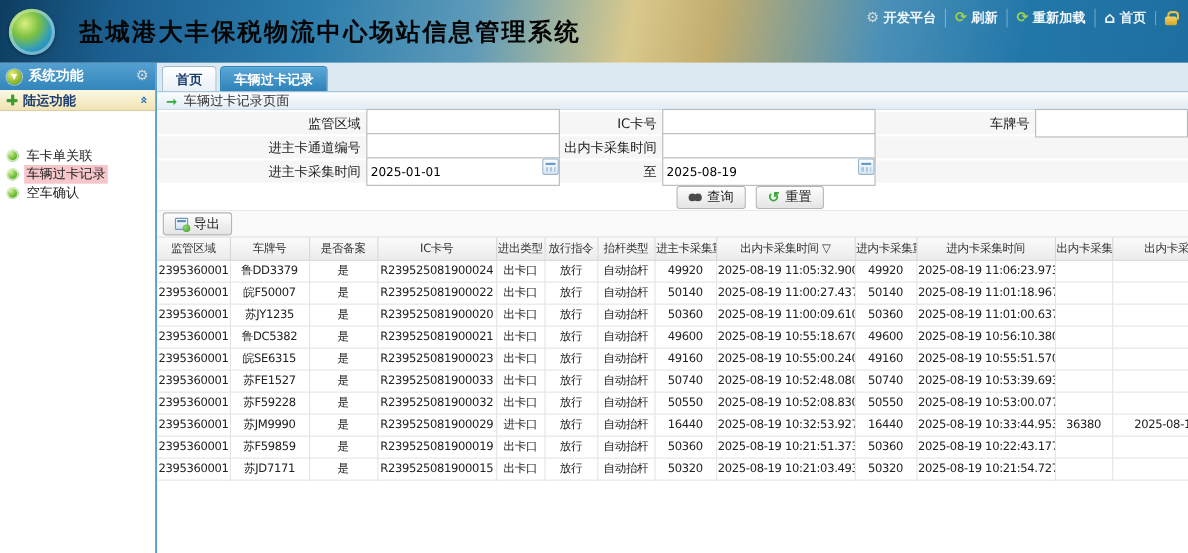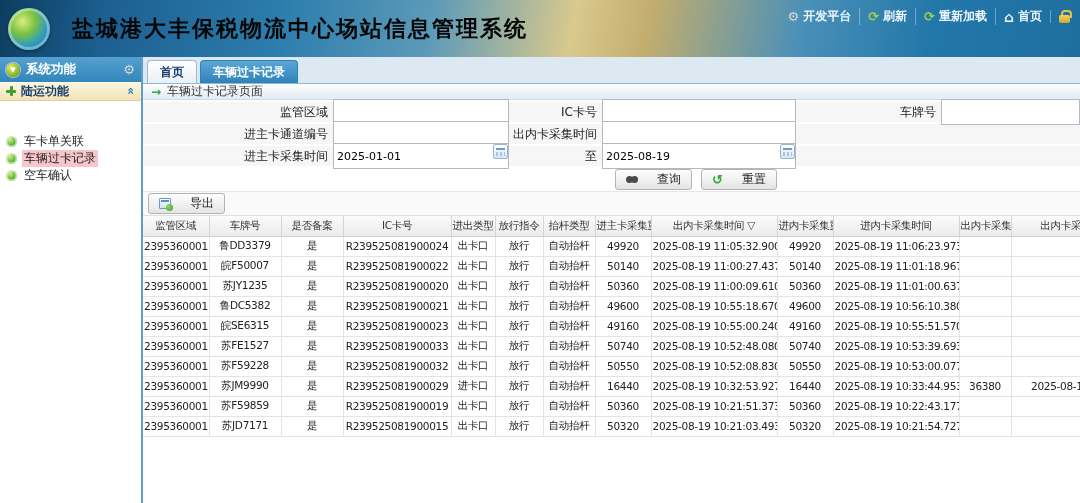--- a/index.html
+++ b/index.html
@@ -82,21 +82,21 @@
   .finput.with-cal input { padding-right:19px; }
   .icon-cal { position:absolute; right:1px; top:1px; width:15px; height:15px; cursor:pointer;
     background:linear-gradient(#fefefe,#d7e6f3); border:1px solid #9ab4c9; border-radius:2px; }
   .icon-cal::before { content:''; position:absolute; left:2px; right:2px; top:3px; height:2px; background:#6a9cc8; }
   .icon-cal::after { content:''; position:absolute; left:2px; right:2px; top:7px; bottom:2px;
     background:repeating-linear-gradient(90deg,#aac6de 0 2px,transparent 2px 4px); }
 
   
   .action-row { height:24px; flex:none; display:flex; align-items:center; gap:9px; padding-left:472px;
     border-bottom:1px solid #e6e6e6; }
-  .btn { display:flex; align-items:center; gap:19px; height:21px; padding:0 10px; cursor:pointer;
+  .btn { display:flex; align-items:center; gap:5px; height:21px; padding:0 10px; cursor:pointer;
     border:1px solid #b4b4b4; border-radius:3px; background:linear-gradient(#fefefe,#e4e4e4);
     font-size:12px; color:#222; white-space:nowrap; }
   .icon-binoculars { position:relative; width:12px; height:9px; }
   .icon-binoculars::before,.icon-binoculars::after { content:''; position:absolute; top:1px;
     width:7px; height:7px; border-radius:50%; background:#4a4a4a; }
   .icon-binoculars::before { left:0; } .icon-binoculars::after { right:0; }
   .undo-glyph { color:#3aa93c; font-weight:bold; font-size:13px; }
   .export-bar { height:24px; flex:none; display:flex; align-items:center; padding-left:5px;
     background:#fafafa; border-bottom:1px solid #e0e0e0; }
   .icon-export { position:relative; width:12px; height:11px; border:1px solid #6b99c4; border-radius:1px;

